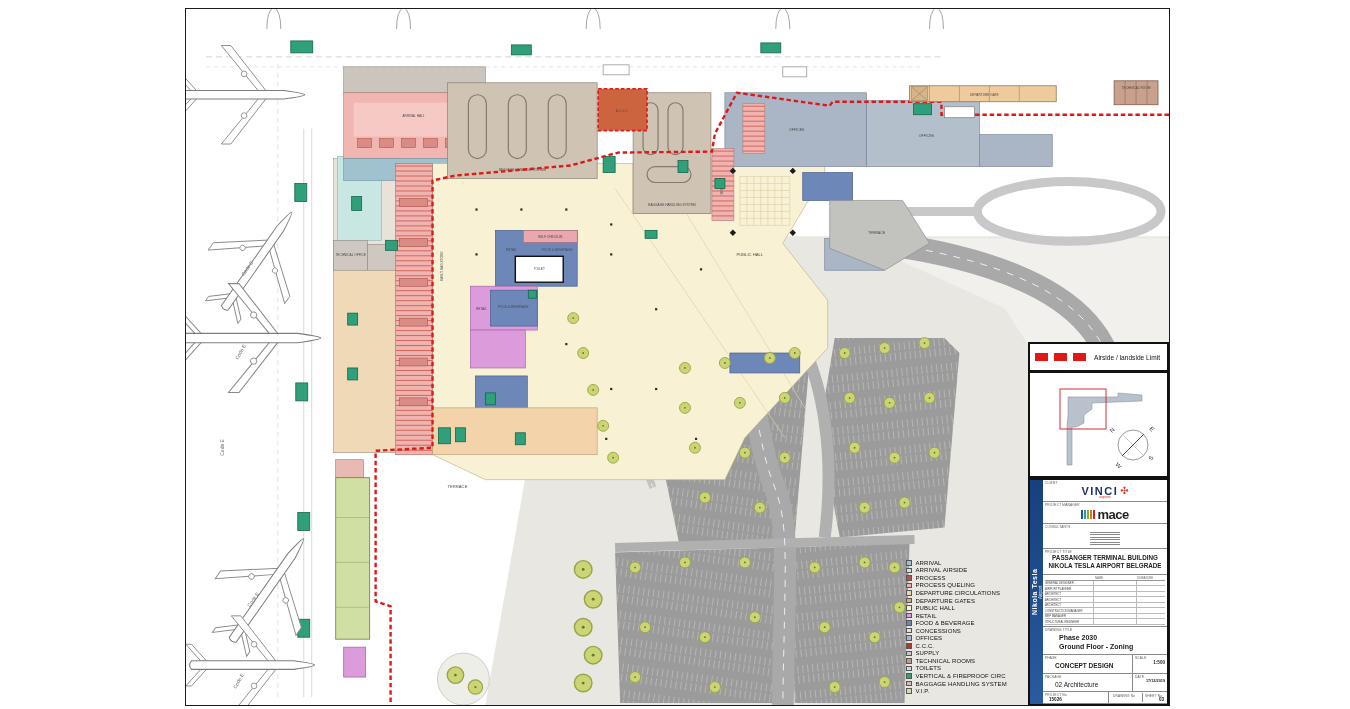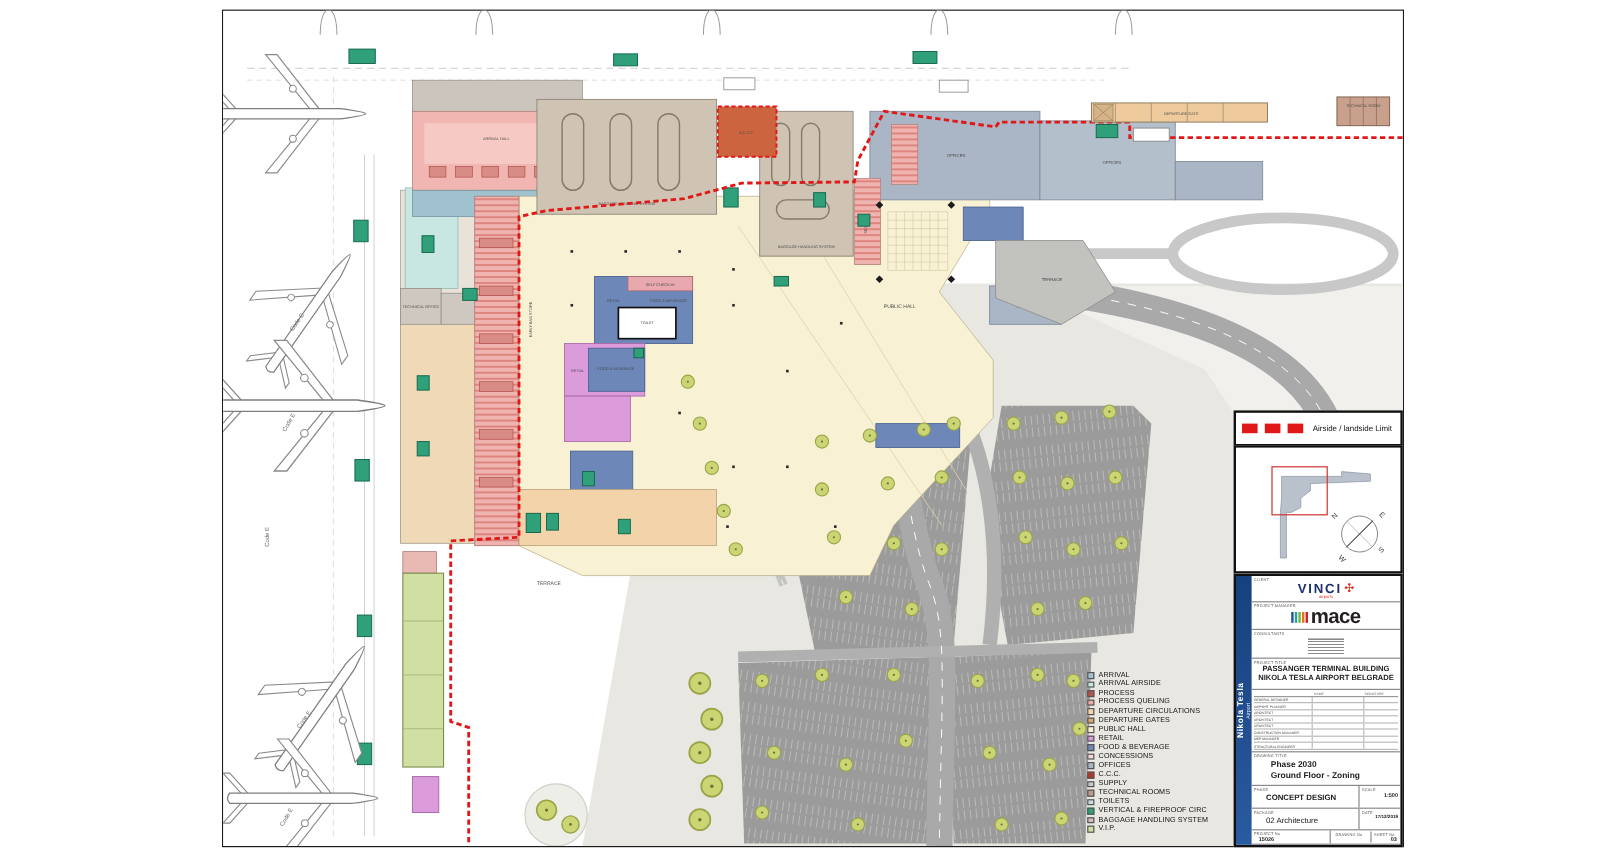--- a/index.html
+++ b/index.html
@@ -26,21 +26,21 @@
   #tb-main{flex:1;display:flex;flex-direction:column;font-size:4px;}
   .tb-row{border-bottom:.5px solid #8a8a8a;position:relative;box-sizing:border-box;padding:1px 2px;}
   .tb-lab{font-size:3.2px;color:#555;position:absolute;left:2px;top:1px;letter-spacing:.2px;}
   .tb-center{height:100%;display:flex;align-items:center;justify-content:center;}
   .vinci-wrap{display:flex;align-items:center;gap:2px;margin-top:3px;}
   .vinci-txt{font-size:11px;font-weight:bold;color:#1b2f6e;letter-spacing:1.5px;}
   .vinci-sym{color:#e0301e;font-size:10px;line-height:1;}
   .vinci-sub{font-size:3.5px;color:#e0301e;text-align:right;margin-top:-2px;}
   .mace-wrap{display:flex;align-items:center;gap:1px;margin-top:3px;}
   .mace-bar{width:2px;height:9px;}
-  .mace-txt{font-size:17px;font-weight:bold;color:#231f20;letter-spacing:-.5px;margin-left:1px;}
+  .mace-txt{font-size:13px;font-weight:bold;color:#231f20;letter-spacing:-.5px;margin-left:1px;}
   .cons-blob{width:30px;height:13px;margin-top:4px;
      background:repeating-linear-gradient(0deg,#8a8a8a 0 1px,transparent 1px 2.4px);}
   .ptitle{font-size:6.3px;font-weight:bold;text-align:center;line-height:1.25;margin-top:4px;color:#222;}
   .roles{display:flex;flex-direction:column;}
   .role-head{display:flex;border-bottom:.5px solid #999;}
   .role-head div{font-size:2.8px;color:#666;}
   .role-row{display:flex;border-bottom:.5px solid #bbb;height:5.6px;align-items:center;}
   .role-name{width:48px;font-size:2.8px;color:#444;overflow:hidden;white-space:nowrap;}
   .role-c1{flex:1;border-left:.5px solid #bbb;height:100%;}
   .role-c2{width:28px;border-left:.5px solid #bbb;height:100%;}

